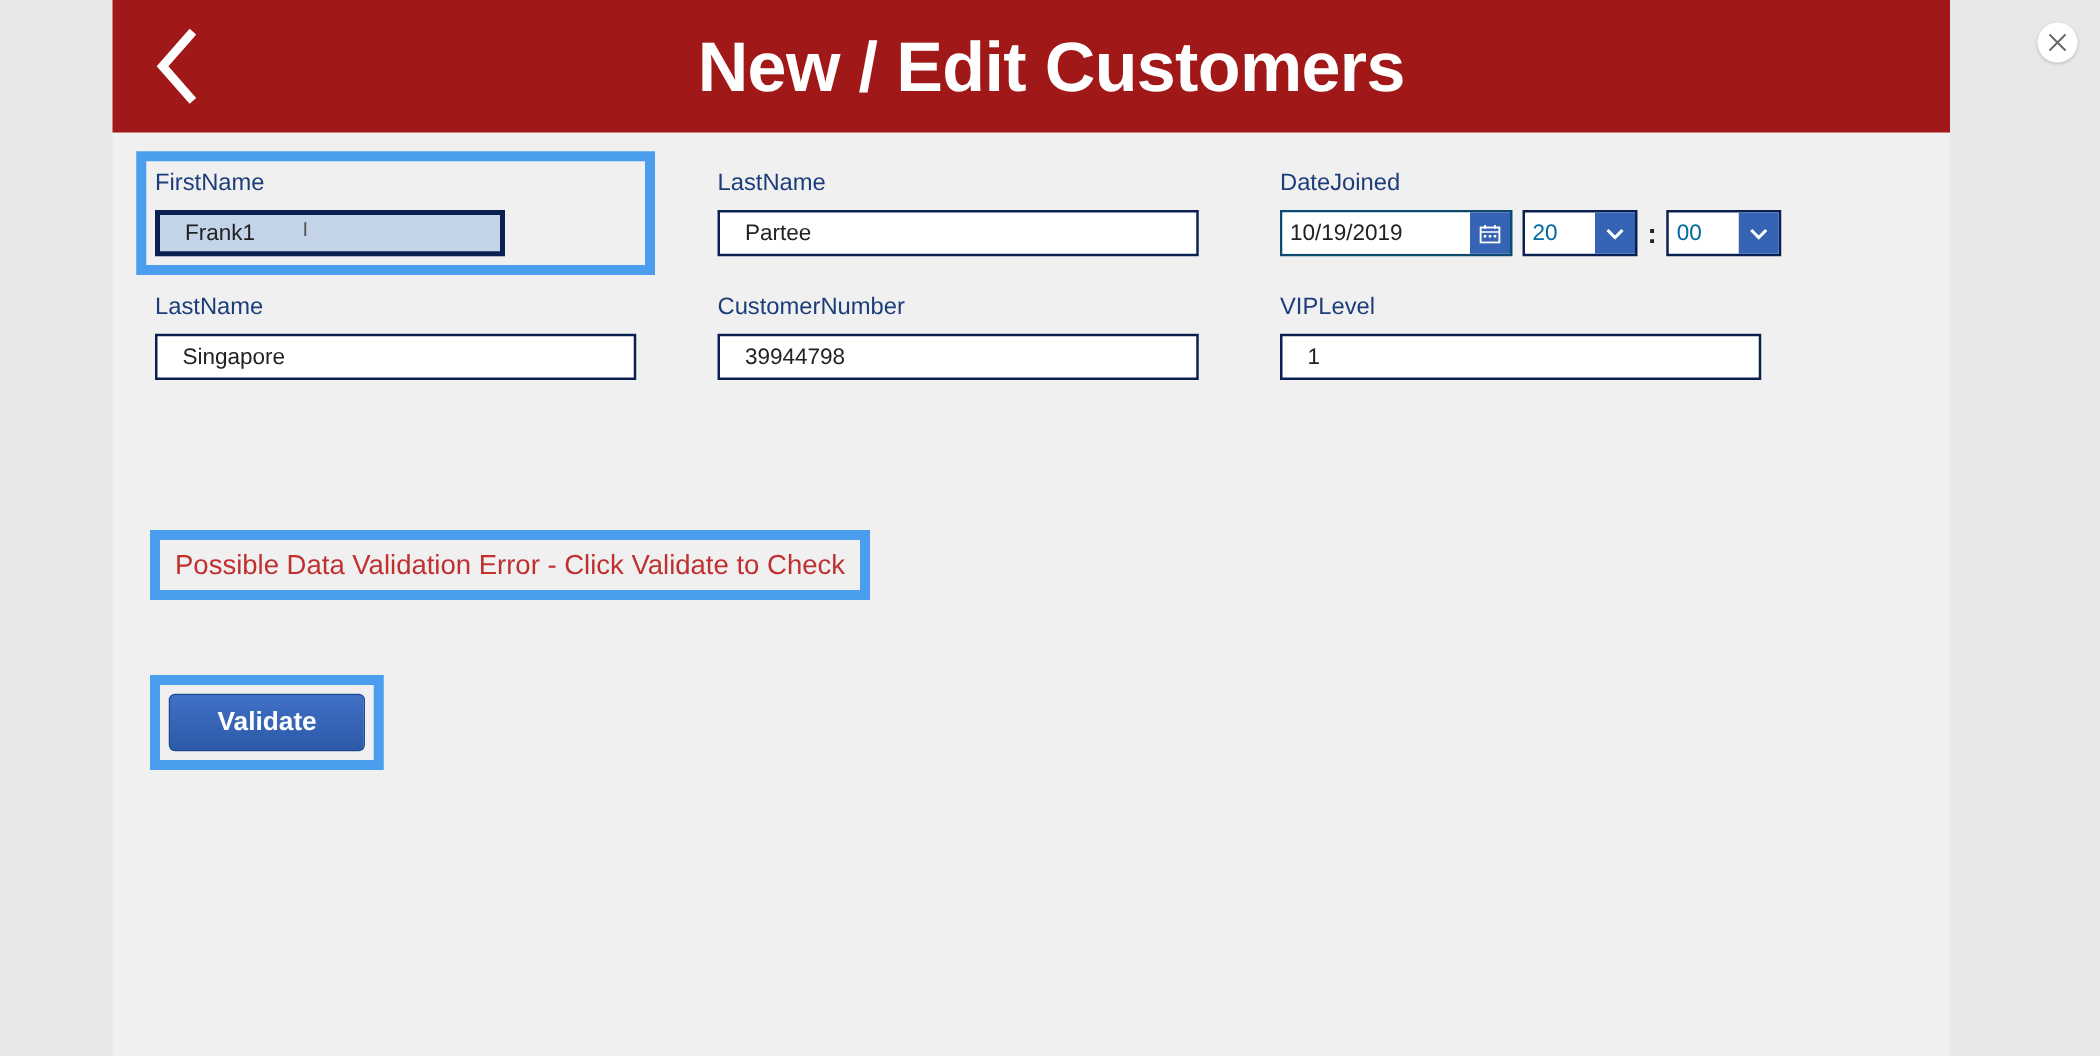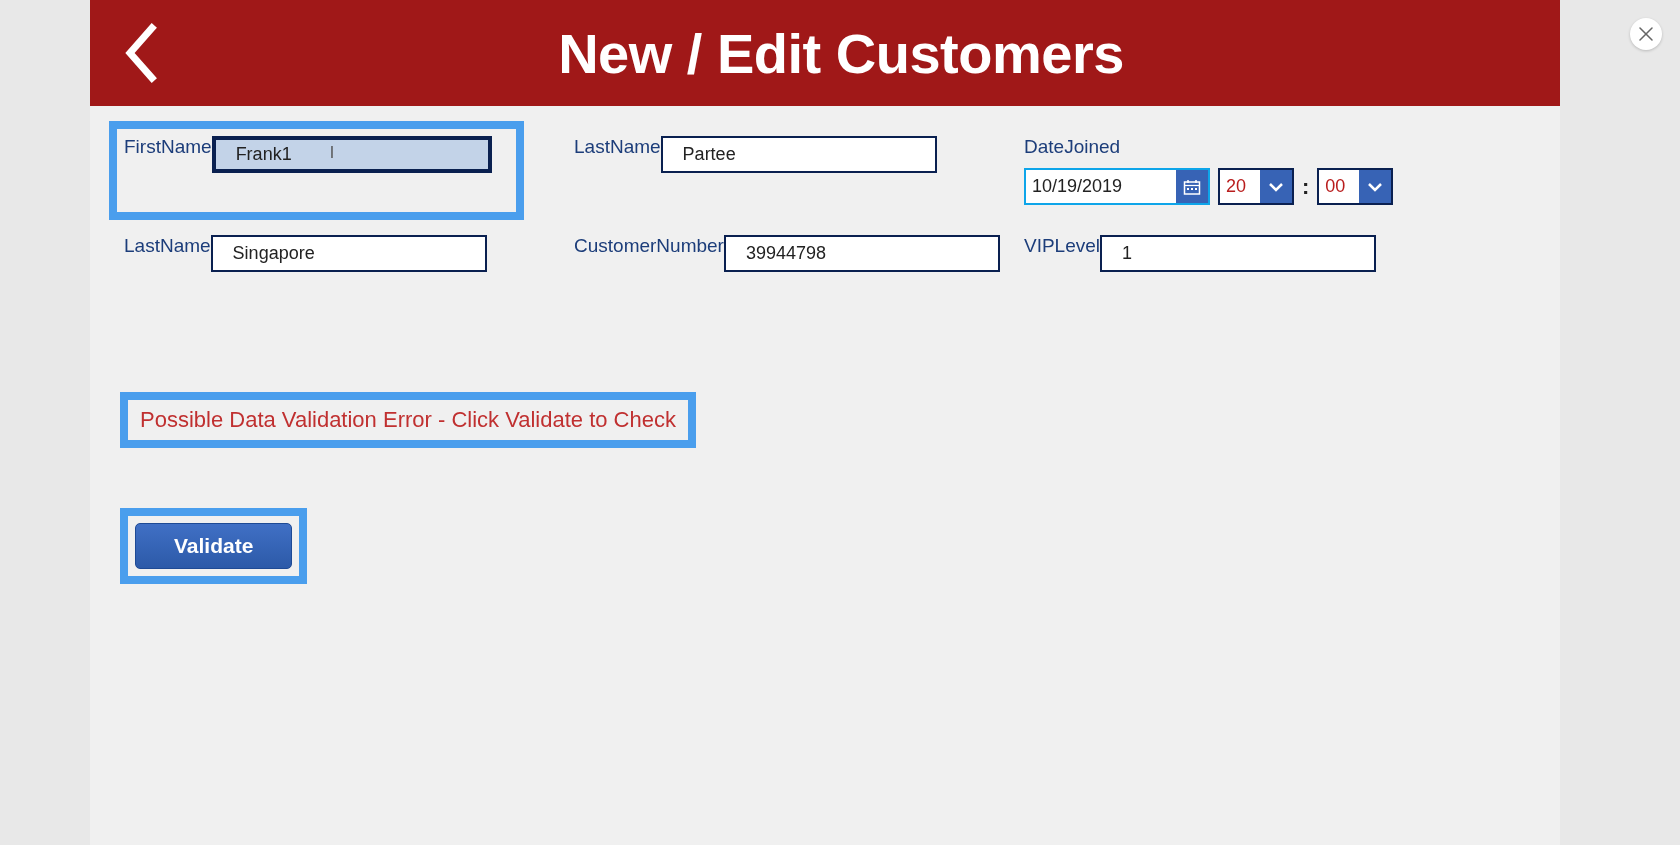--- a/index.html
+++ b/index.html
@@ -84,20 +84,21 @@
     }
 
     .form-row {
       display: flex;
       gap: 65px;
       margin-bottom: 30px;
     }
 
     .field-group {
       display: flex;
+      flex-direction: column;
       width: 385px;
       position: relative;
     }
 
     .field-group.highlighted {
       border: 8px solid #4a9eed;
       padding: 7px;
       margin: -15px;
       width: 415px;
     }
@@ -131,21 +132,21 @@
     }
 
     .date-controls {
       display: flex;
       align-items: center;
       gap: 8px;
     }
 
     .date-input-wrapper {
       display: flex;
-      border: 2px solid #0ea5e9;
+      border: 2px solid #0c4a6e;
       background: #fff;
       height: 37px;
     }
 
     .date-input {
       border: none;
       padding: 0 6px;
       font-size: 18px;
       color: #222;
       font-family: inherit;
@@ -169,26 +170,26 @@
     }
 
     .time-select {
       height: 37px;
       border: 2px solid #0a2050;
       display: flex;
       background: #fff;
     }
 
     .time-value {
-      width: 40px;
+      width: 56px;
       display: flex;
       align-items: center;
       padding: 0 6px;
       font-size: 18px;
-      color: #b91c1c;
+      color: #0369a1;
     }
 
     .time-dropdown-btn {
       width: 32px;
       background: #3763b5;
       border: none;
       display: flex;
       align-items: center;
       justify-content: center;
       cursor: pointer;

